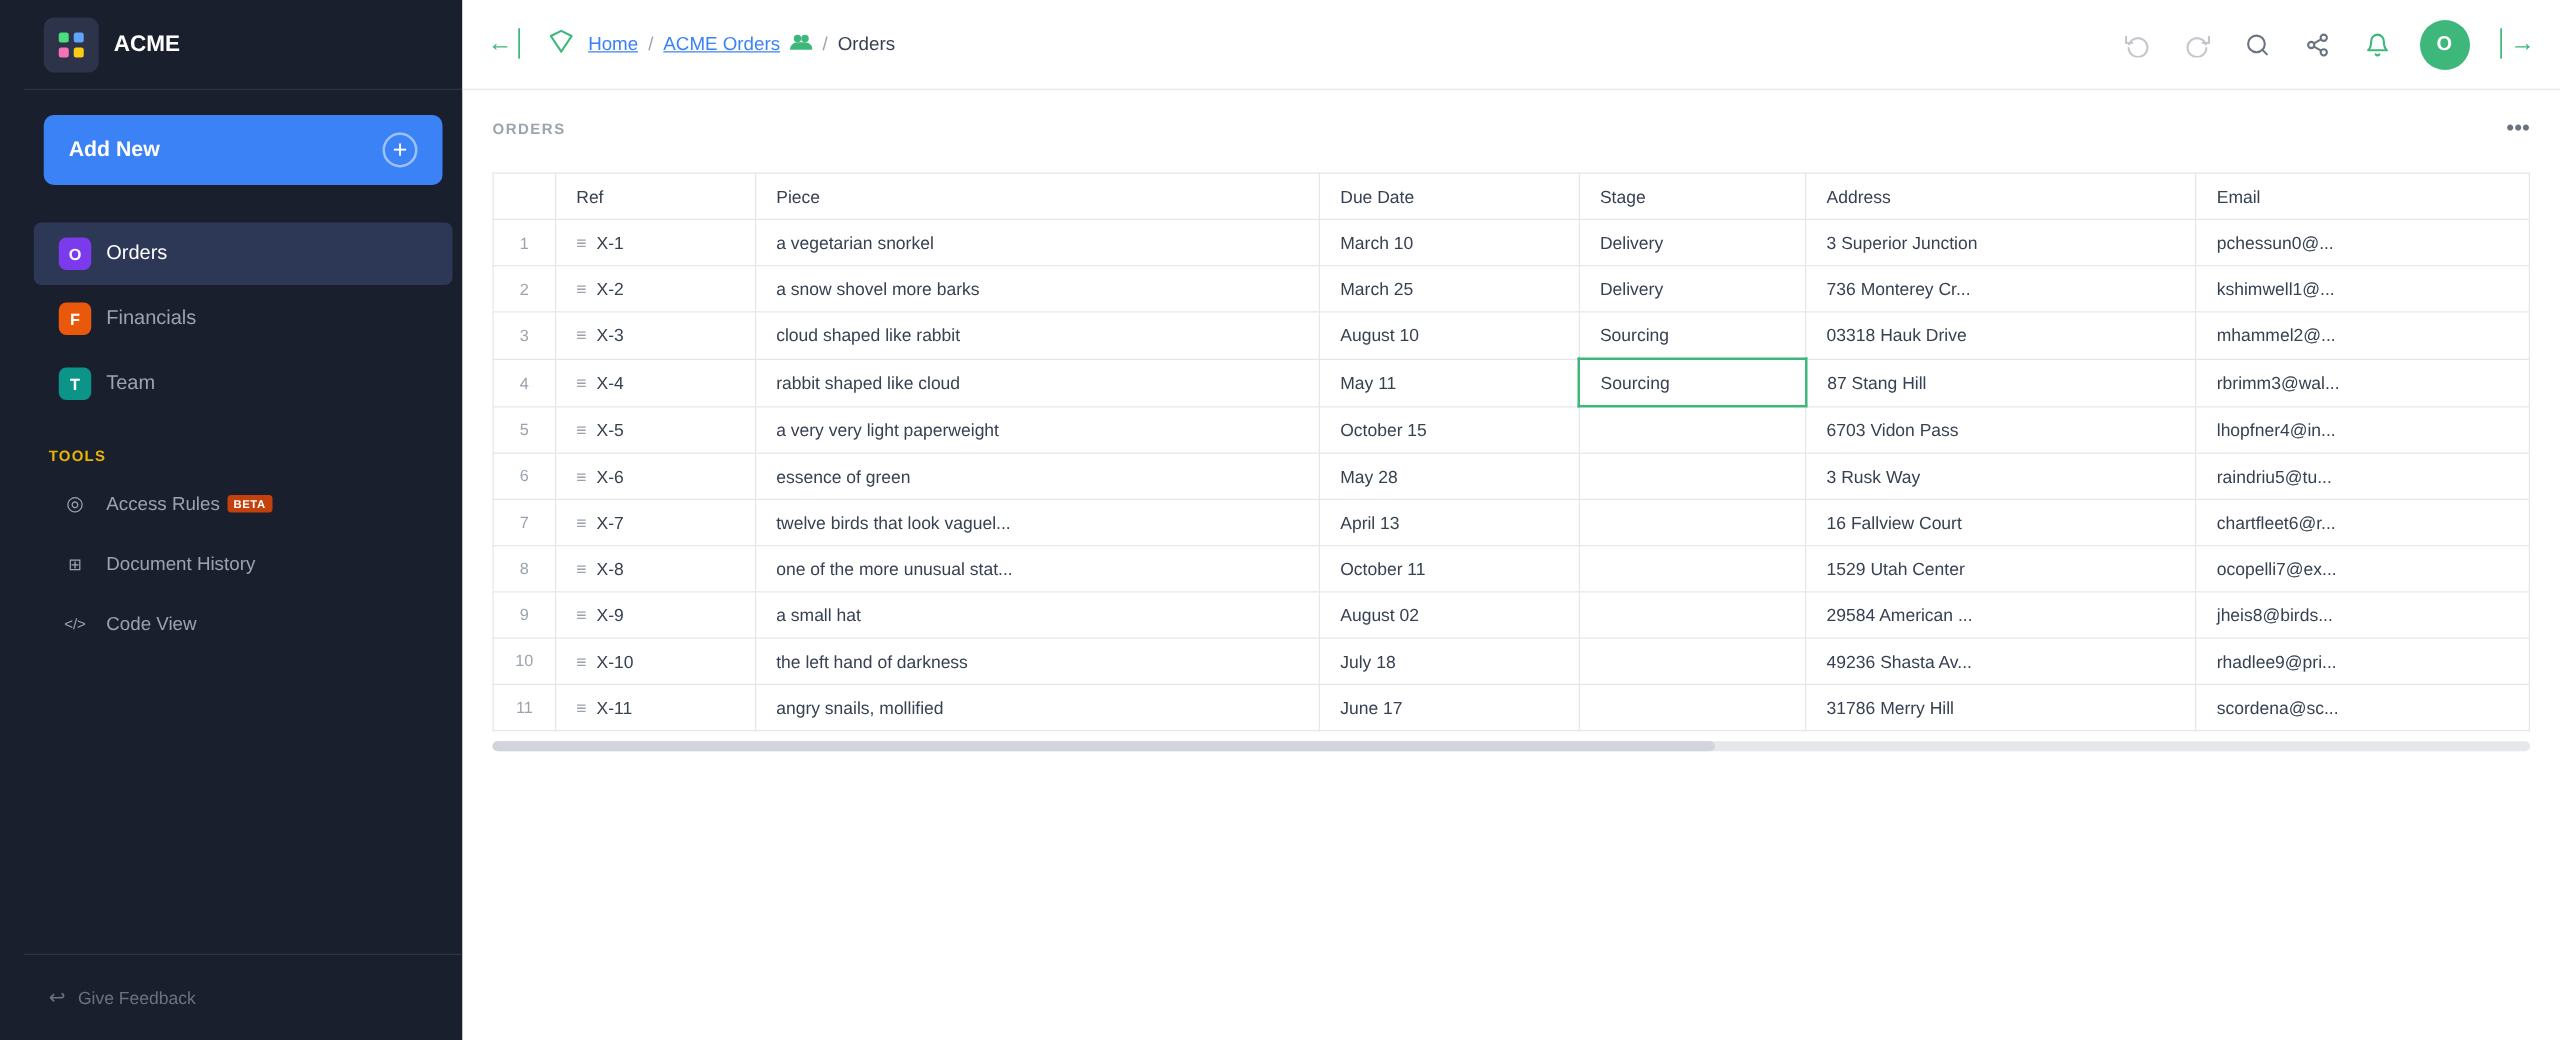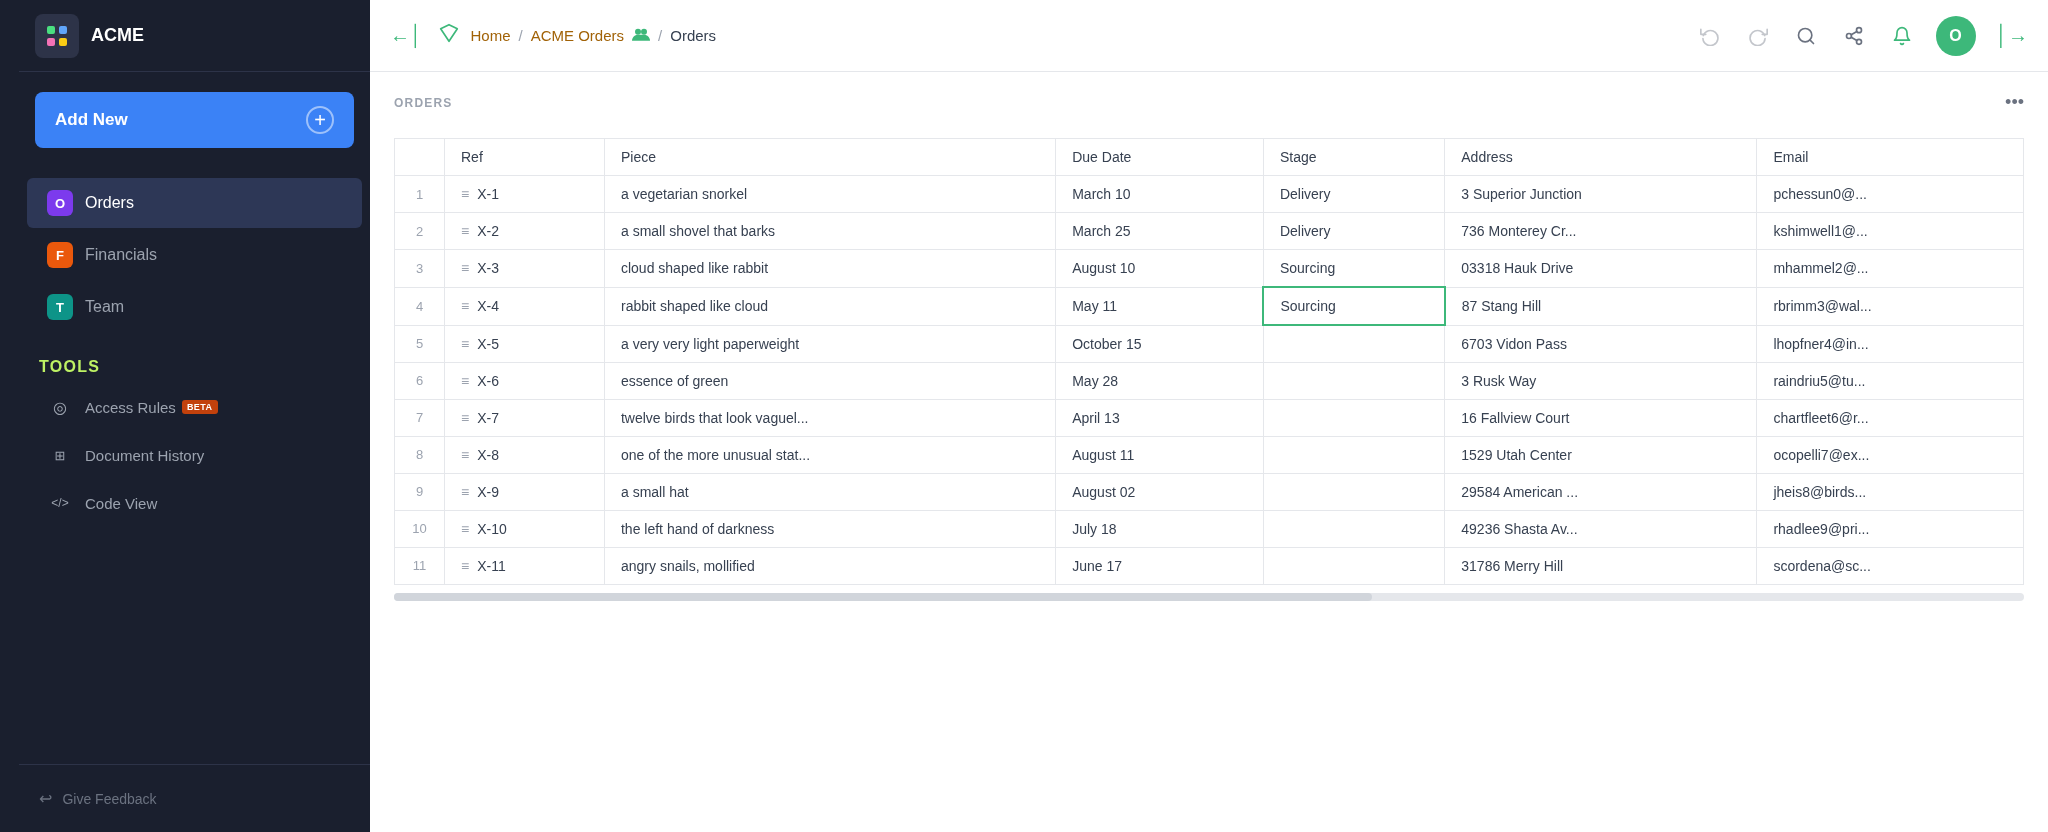--- a/index.html
+++ b/index.html
@@ -111,23 +111,23 @@
 
     .nav-avatar.orders { background: #7c3aed; color: #fff; }
     .nav-avatar.financials { background: #ea580c; color: #fff; }
     .nav-avatar.team { background: #0d9488; color: #fff; }
 
     .tools-section {
       padding: 16px 20px 8px;
     }
 
     .tools-label {
-      font-size: 16px;
+      font-size: 12px;
       font-weight: 600;
-      color: #bef264;
+      color: #eab308;
       letter-spacing: 0.08em;
       margin-bottom: 8px;
     }
 
     .tool-item {
       display: flex;
       align-items: center;
       padding: 10px 8px;
       cursor: pointer;
       color: #9ca3af;
@@ -215,22 +215,23 @@
 
     .breadcrumb {
       display: flex;
       align-items: center;
       gap: 8px;
       font-size: 15px;
       color: #374151;
     }
 
     .breadcrumb-link {
-      color: #a16207;
-      cursor: pointer;
+      color: #3b82f6;
+      cursor: pointer;
+      text-decoration: underline;
     }
 
     .breadcrumb-sep {
       color: #9ca3af;
     }
 
     .breadcrumb-active {
       color: #374151;
     }
 
@@ -542,21 +543,21 @@
             <td>pchessun0@...</td>
           </tr>
           <tr>
             <td>2</td>
             <td>
               <div class="ref-cell">
                 <span class="doc-icon">≡</span>
                 <span>X-2</span>
               </div>
             </td>
-            <td>a small shovel that barks</td>
+            <td>a snow shovel more barks</td>
             <td>March 25</td>
             <td>Delivery</td>
             <td>736 Monterey Cr...</td>
             <td>kshimwell1@...</td>
           </tr>
           <tr>
             <td>3</td>
             <td>
               <div class="ref-cell">
                 <span class="doc-icon">≡</span>
@@ -627,21 +628,21 @@
           </tr>
           <tr>
             <td>8</td>
             <td>
               <div class="ref-cell">
                 <span class="doc-icon">≡</span>
                 <span>X-8</span>
               </div>
             </td>
             <td>one of the more unusual stat...</td>
-            <td>August 11</td>
+            <td>October 11</td>
             <td></td>
             <td>1529 Utah Center</td>
             <td>ocopelli7@ex...</td>
           </tr>
           <tr>
             <td>9</td>
             <td>
               <div class="ref-cell">
                 <span class="doc-icon">≡</span>
                 <span>X-9</span>

